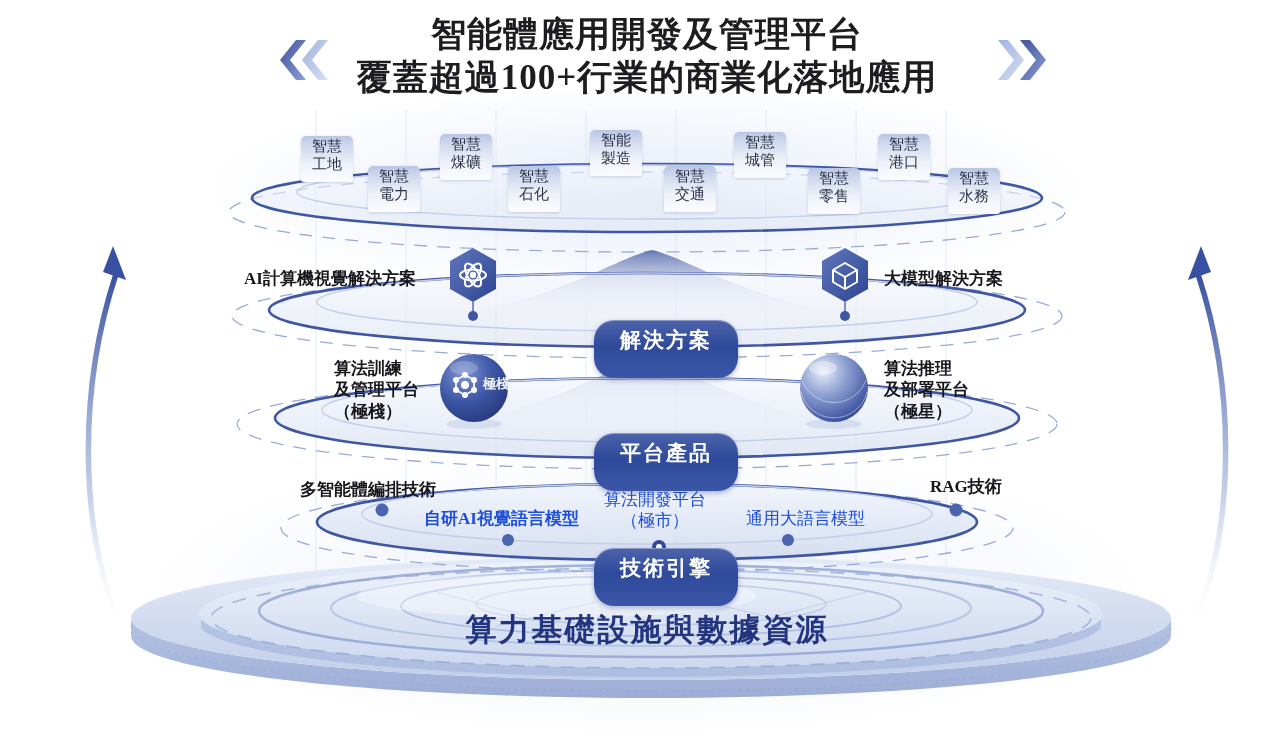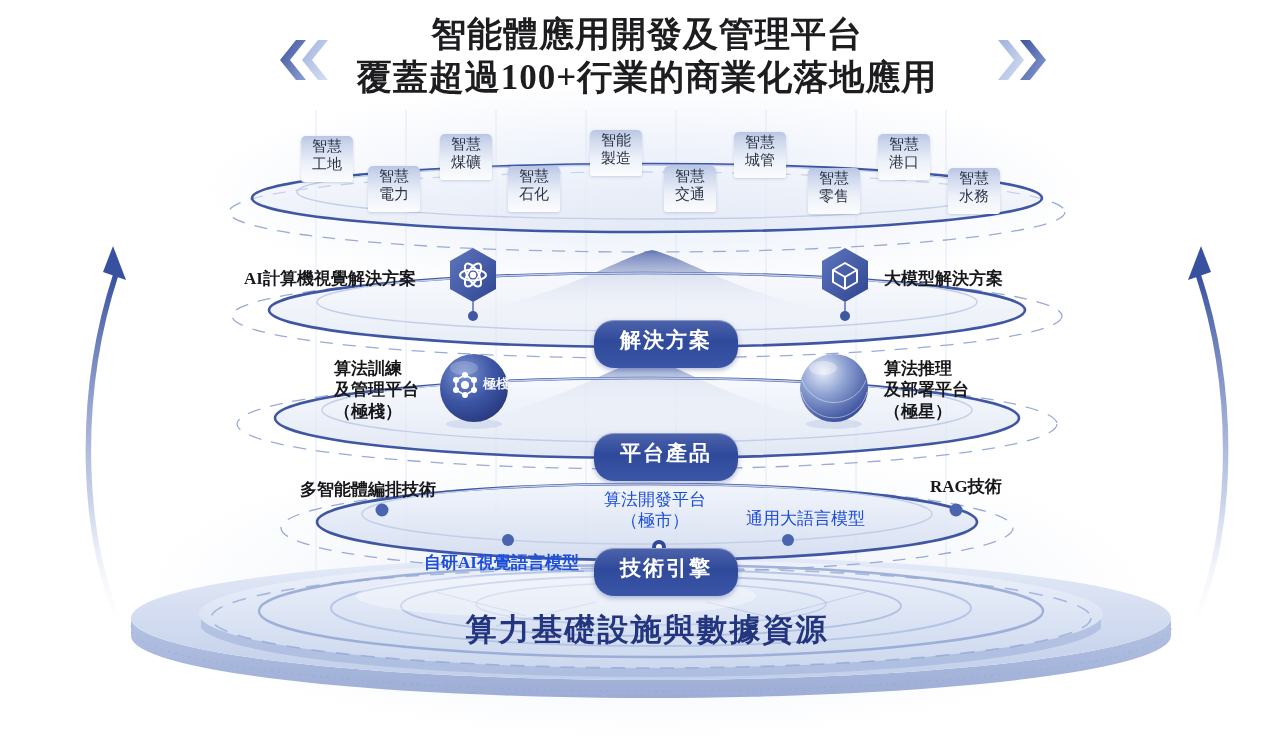--- a/index.html
+++ b/index.html
@@ -45,21 +45,21 @@
     z-index:25;
   }
   .ind-box span{display:block;}
 
   
   .pill{
     position:absolute;z-index:33;
     border-radius:20px;
     background:linear-gradient(180deg,#4d63ab 0%,#2f4a9b 45%,#3b56a6 100%);
     color:#ffffff;font-weight:bold;font-size:21px;
-    padding:6px 26px 14px;
+    padding:6px 26px 24px;
     letter-spacing:2px;
     box-shadow:0 2px 5px rgba(40,60,130,.35), inset 0 1px 0 rgba(255,255,255,.35);
     font-family:"Liberation Serif","DejaVu Serif",serif;
     white-space:nowrap;
   }
 
   
   .lbl{
     position:absolute;z-index:30;
     font-family:"Liberation Serif","DejaVu Serif",serif;
@@ -382,21 +382,21 @@
     <ellipse cx="29" cy="18" rx="14" ry="7" fill="#ffffff" opacity=".35"></ellipse>
   </svg>
 
   <div class="lbl" style="left:868px;top:358px;text-align:left;">算法推理
 及部署平台
 （極星）</div>
 
   <div class="pill" style="left:578px;top:433px;">平台產品</div>
 
   <div class="lbl" style="left:284px;top:479px;">多智能體編排技術</div>
-  <div class="lbl reg" style="left:408px;top:508px;font-weight:bold;margin-top:44px;">自研AI視覺語言模型</div>
+  <div class="lbl reg" style="left:408px;top:508px;font-weight:bold;">自研AI視覺語言模型</div>
   <div class="lbl reg" style="left:588px;top:489px;text-align:center;font-weight:normal;">算法開發平台
 （極市）</div>
   <div class="lbl reg" style="left:730px;top:508px;font-weight:normal;">通用大語言模型</div>
   <div class="lbl" style="left:914px;top:476px;">RAG技術</div>
 
   <svg style="position:absolute;left:260px;top:470px;z-index:32;" width="742" height="120" viewBox="0 0 742 120">
     <g fill="#4a64b0">
       <circle cx="106" cy="40" r="6.5"></circle>
       <circle cx="232" cy="70" r="6"></circle>
       <circle cx="383" cy="77" r="7" fill="#2f4a9b"></circle>

